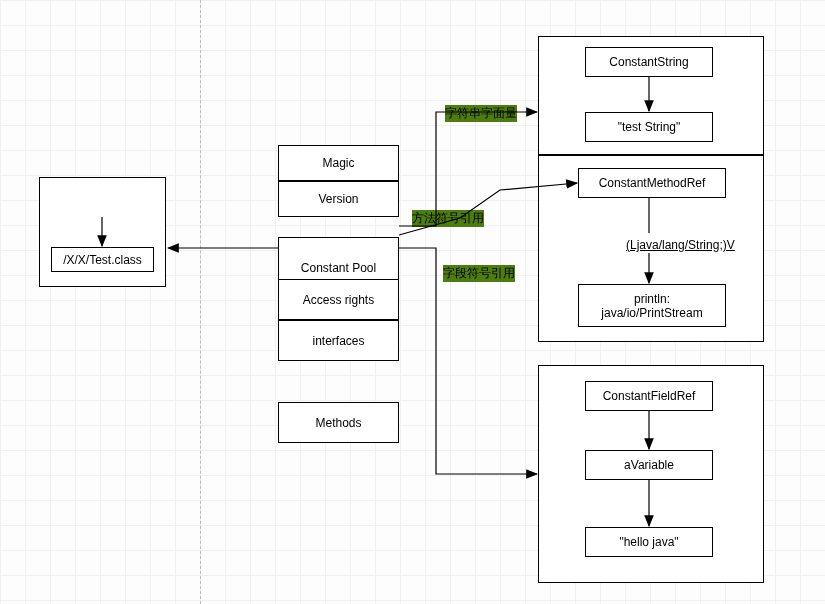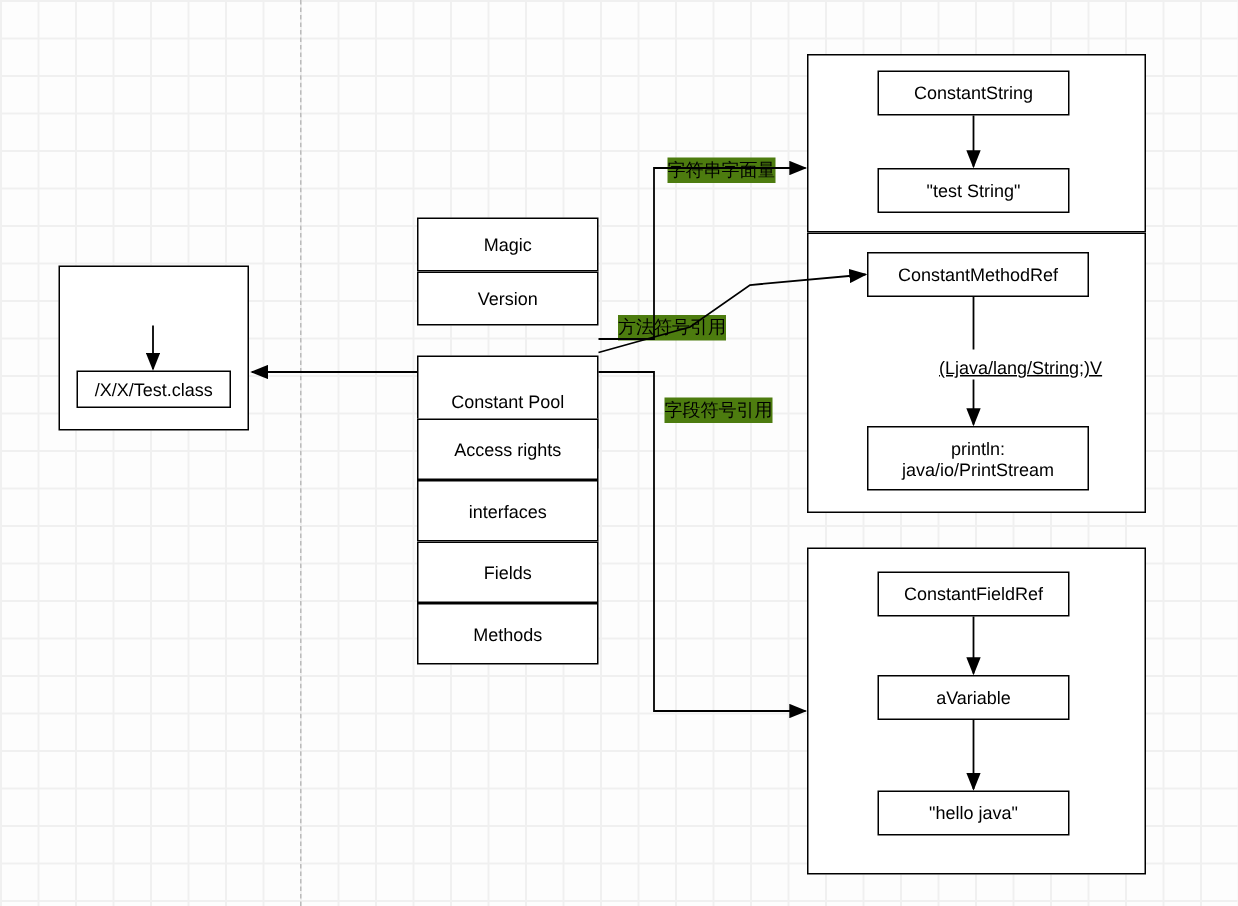--- a/index.html
+++ b/index.html
@@ -78,23 +78,20 @@
   </div>
   <div class="box" style="left:278px; top:217px; width:121px; height:62px;margin-top:20px;">
     <span>Constant Pool</span>
   </div>
   <div class="box" style="left:278px; top:279px; width:121px; height:41px;">
     <span>Access rights</span>
   </div>
   <div class="box" style="left:278px; top:320px; width:121px; height:41px;">
     <span>interfaces</span>
   </div>
-  <div class="box" style="left:278px; top:361px; width:121px; height:41px;">
-    <span>Fields</span>
-  </div>
   <div class="box" style="left:278px; top:402px; width:121px; height:41px;">
     <span>Methods</span>
   </div>
 
   <div class="container-box" style="left:538px; top:36px; width:226px; height:119px;"></div>
   <div class="box" style="left:585px; top:47px; width:128px; height:30px;">
     <span>ConstantString</span>
   </div>
   <div class="box" style="left:585px; top:112px; width:128px; height:30px;">
     <span>"test String"</span>

